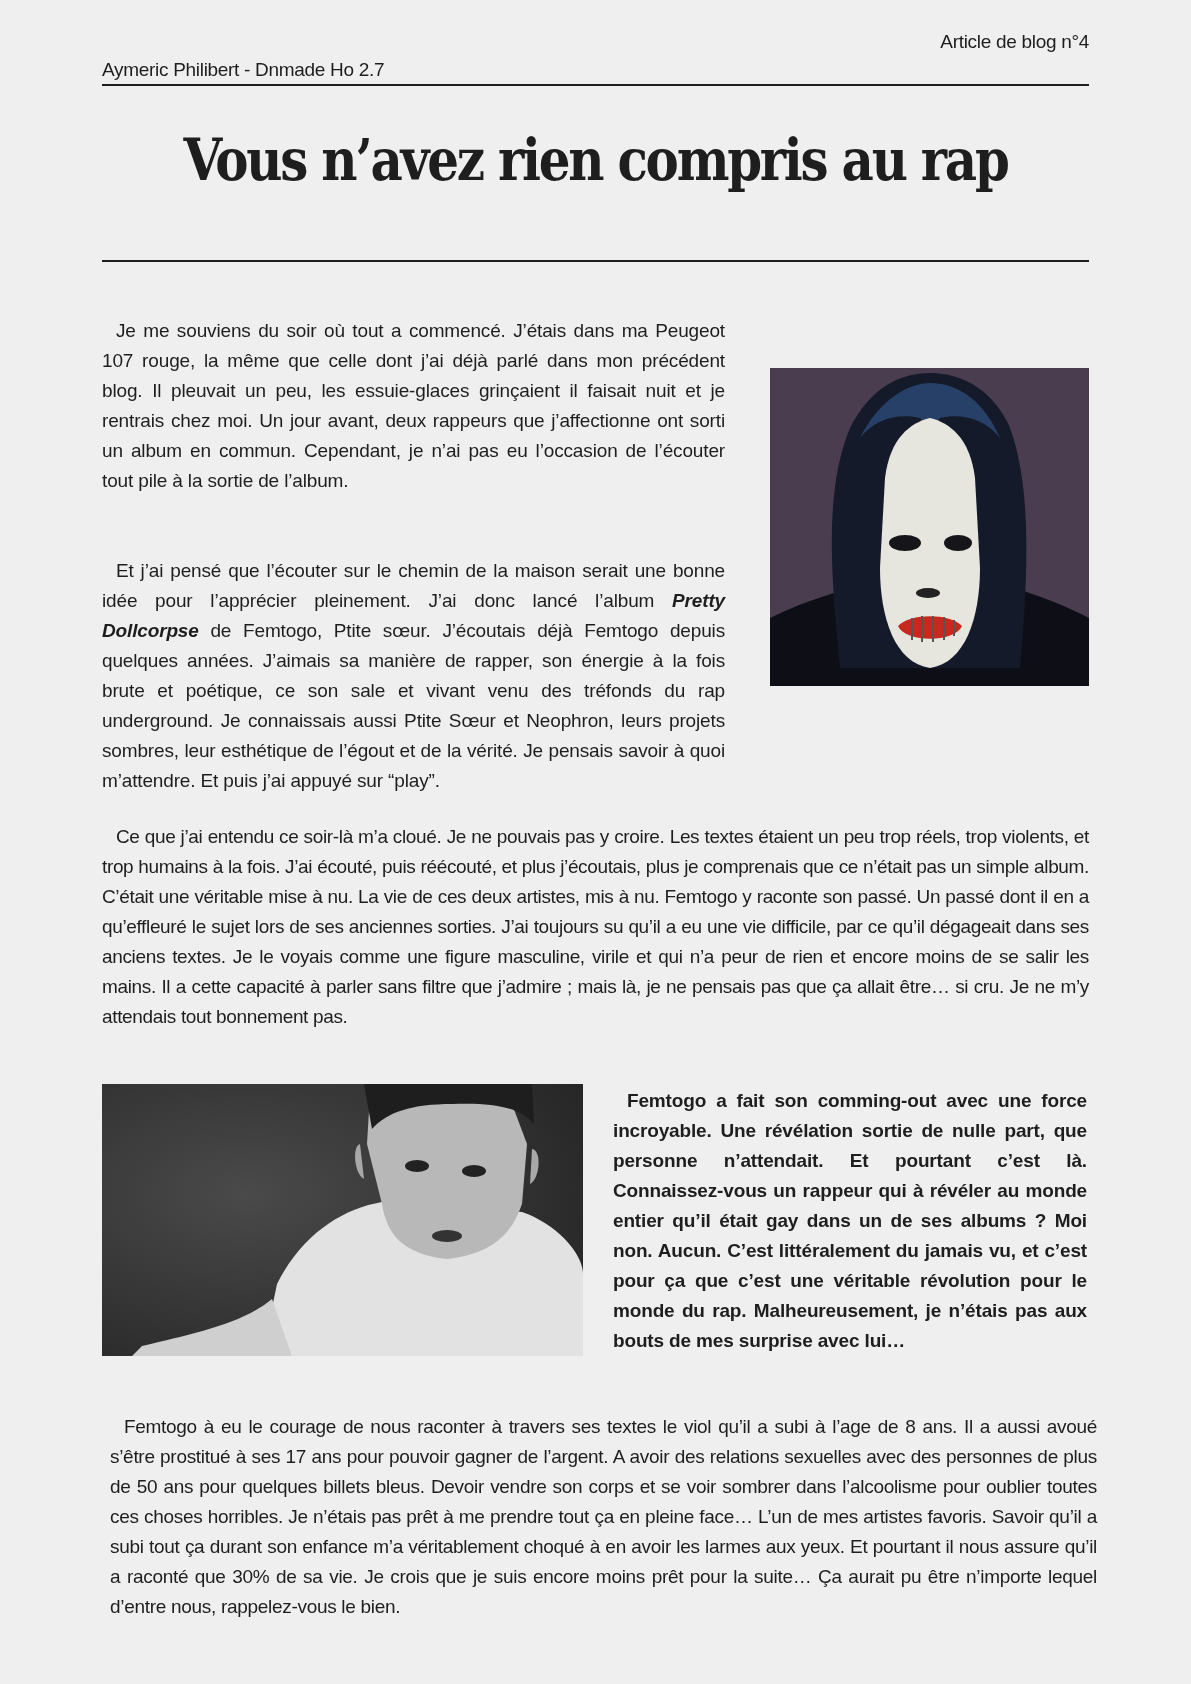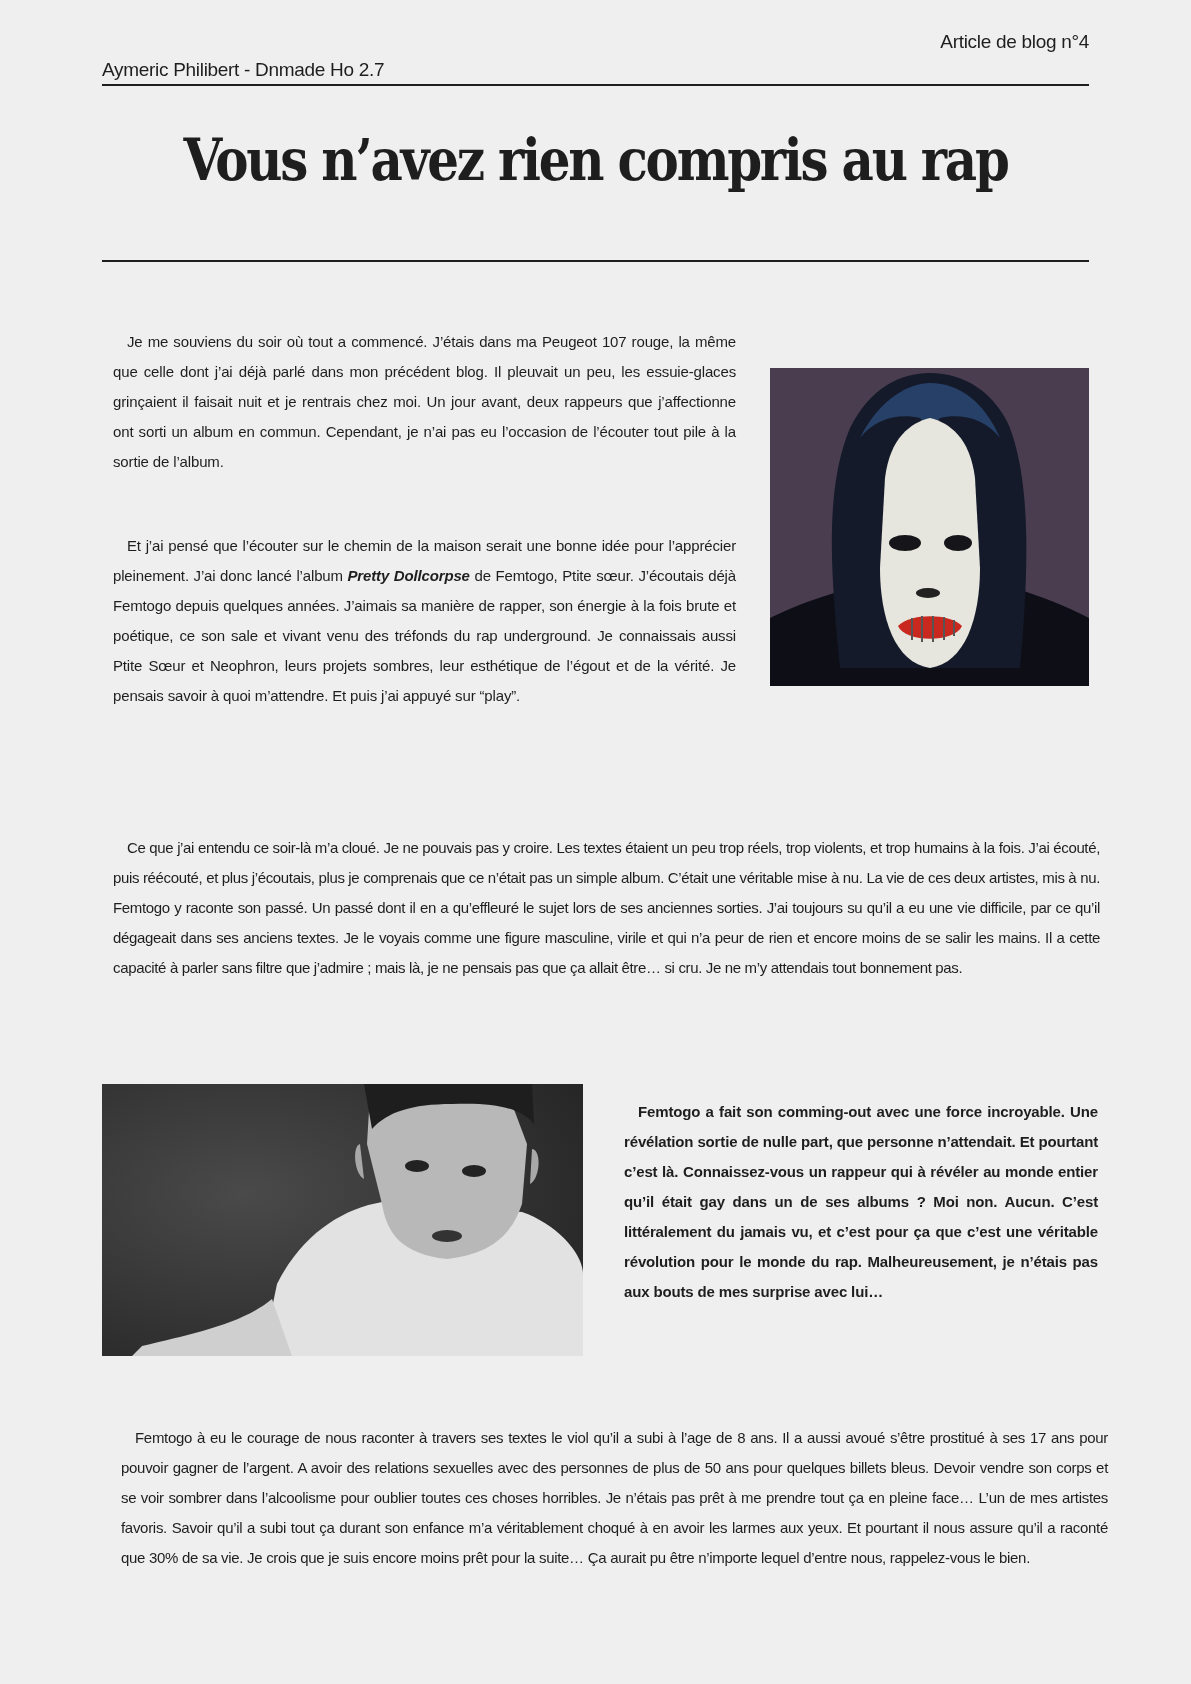--- a/index.html
+++ b/index.html
@@ -52,30 +52,30 @@
       font-weight: bold;
       font-size: 58px;
       letter-spacing: -2.6px;
       transform: scaleX(0.86);
       transform-origin: center;
       line-height: 80px;
       margin: 0;
     }
     .para {
       position: absolute;
-      margin: 11px;
-      font-size: 15px;
+      margin: 0;
+      font-size: 19px;
       line-height: 30px;
       text-align: justify;
       letter-spacing: -0.15px;
     }
     .para .indent { display: inline-block; width: 14px; }
     .para b i, .para .album { font-weight: bold; font-style: italic; }
     #p1 { left: 0; top: 316px; width: 623px; }
-    #p2 { left: 0; top: 520px; width: 623px; }
+    #p2 { left: 0; top: 556px; width: 623px; }
     #p3 { left: 0; top: 822px; width: 987px; letter-spacing: -0.35px; }
     #p4 { left: 511px; top: 1086px; width: 474px; font-weight: bold; }
     #p5 { left: 8px; top: 1412px; width: 987px; letter-spacing: -0.3px; }
 
     .photo {
       position: absolute;
       overflow: hidden;
     }
     #photo-mask {
       left: 668px;

